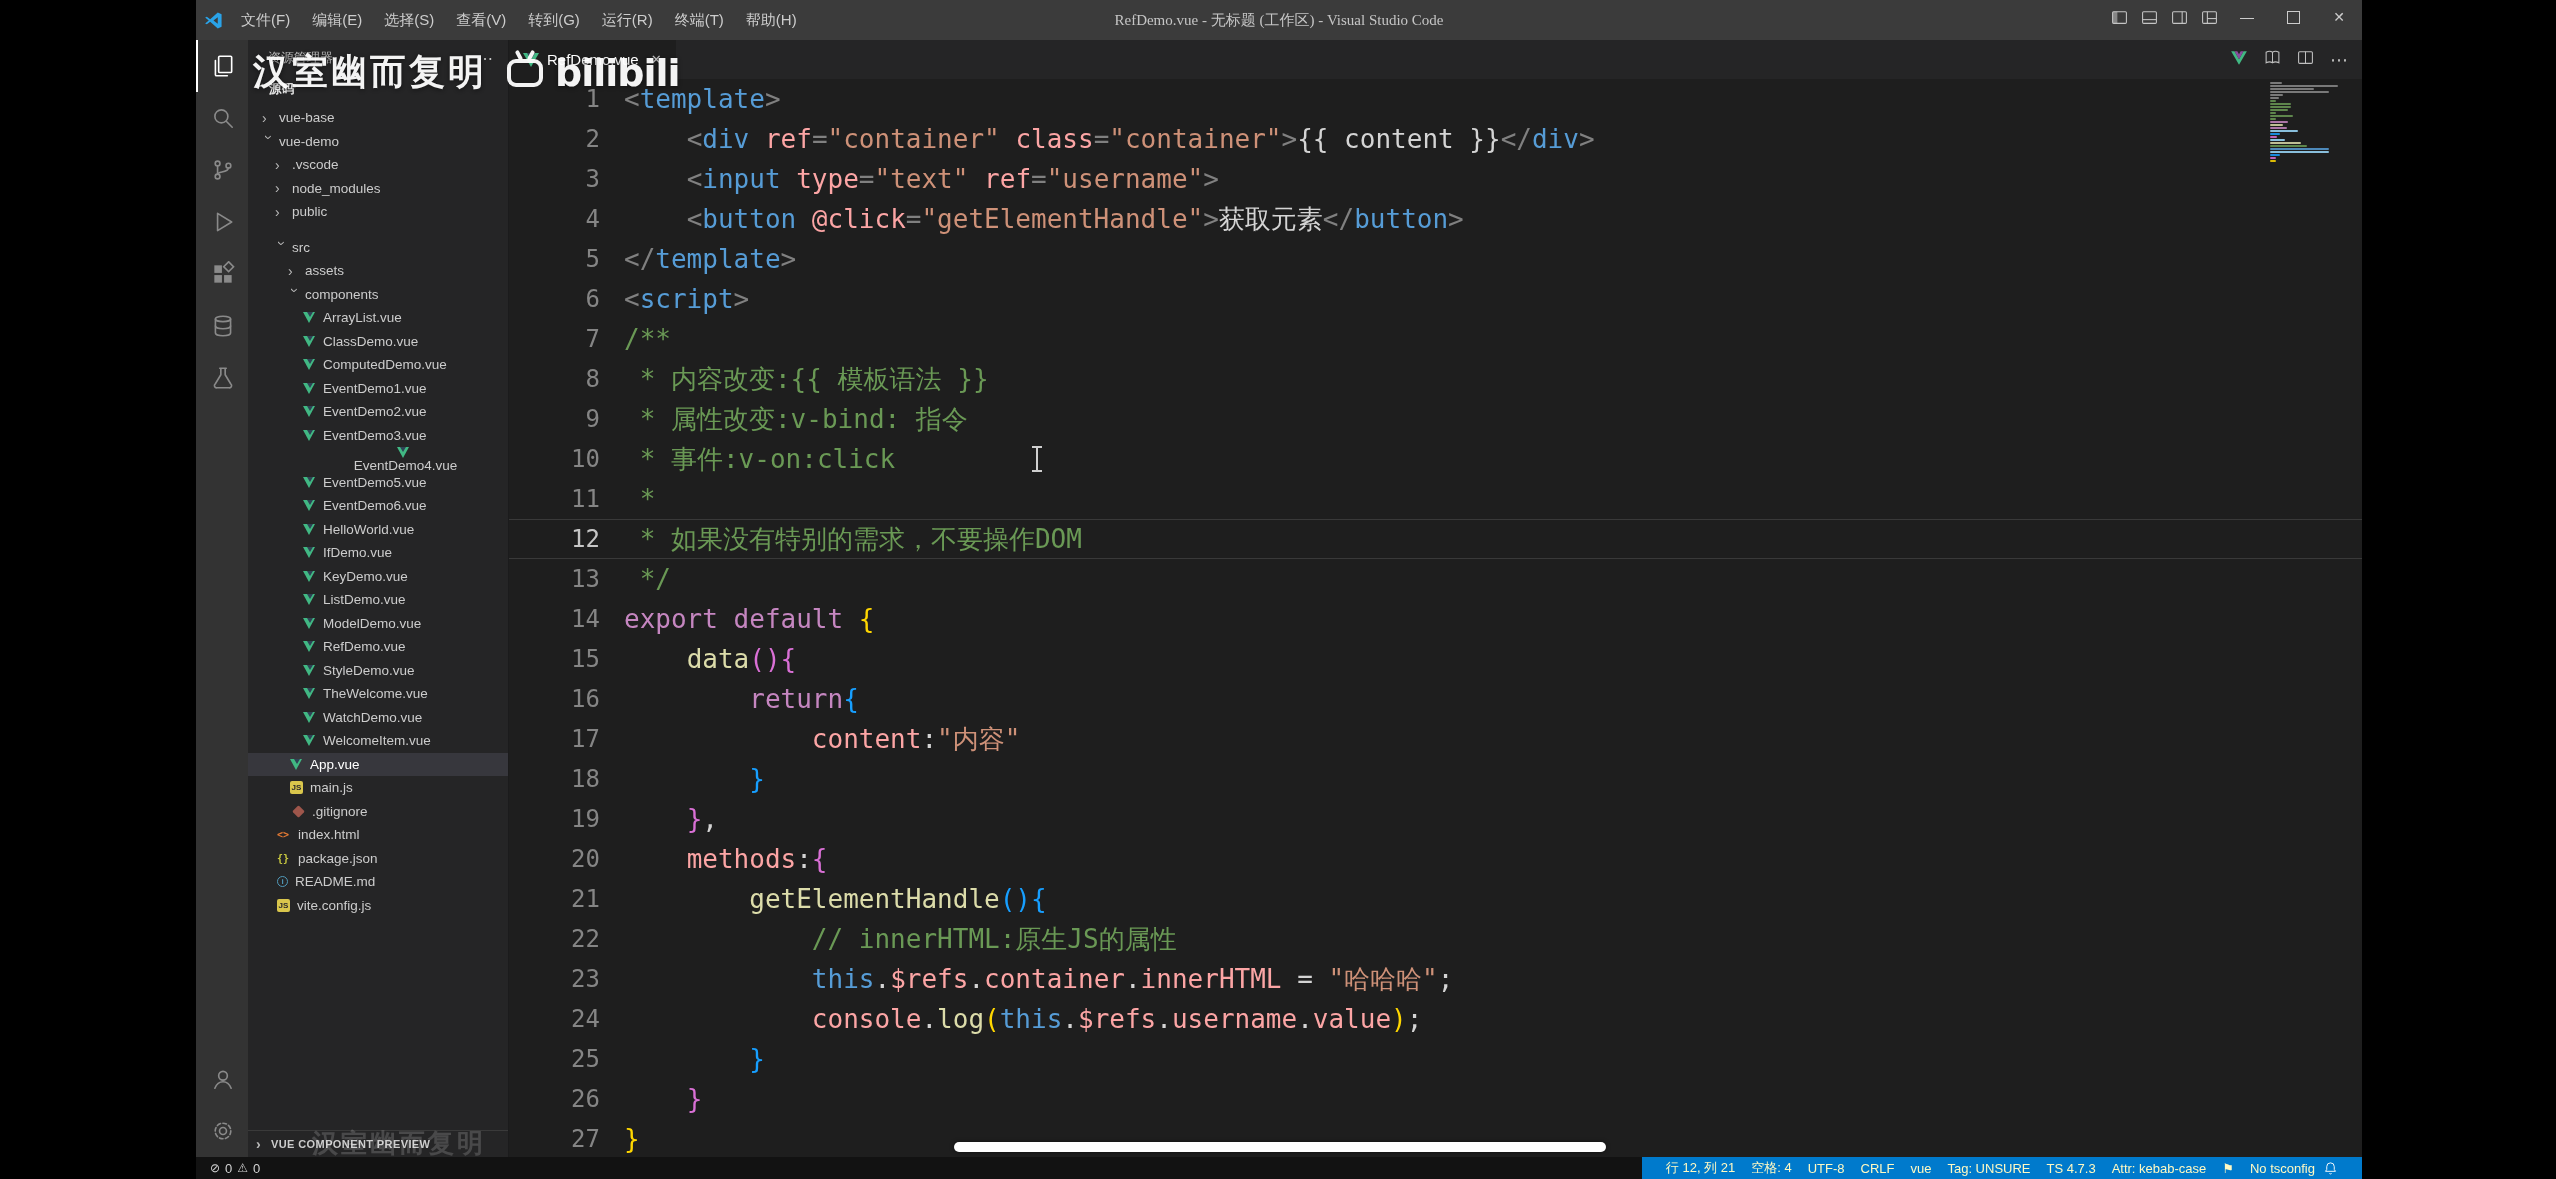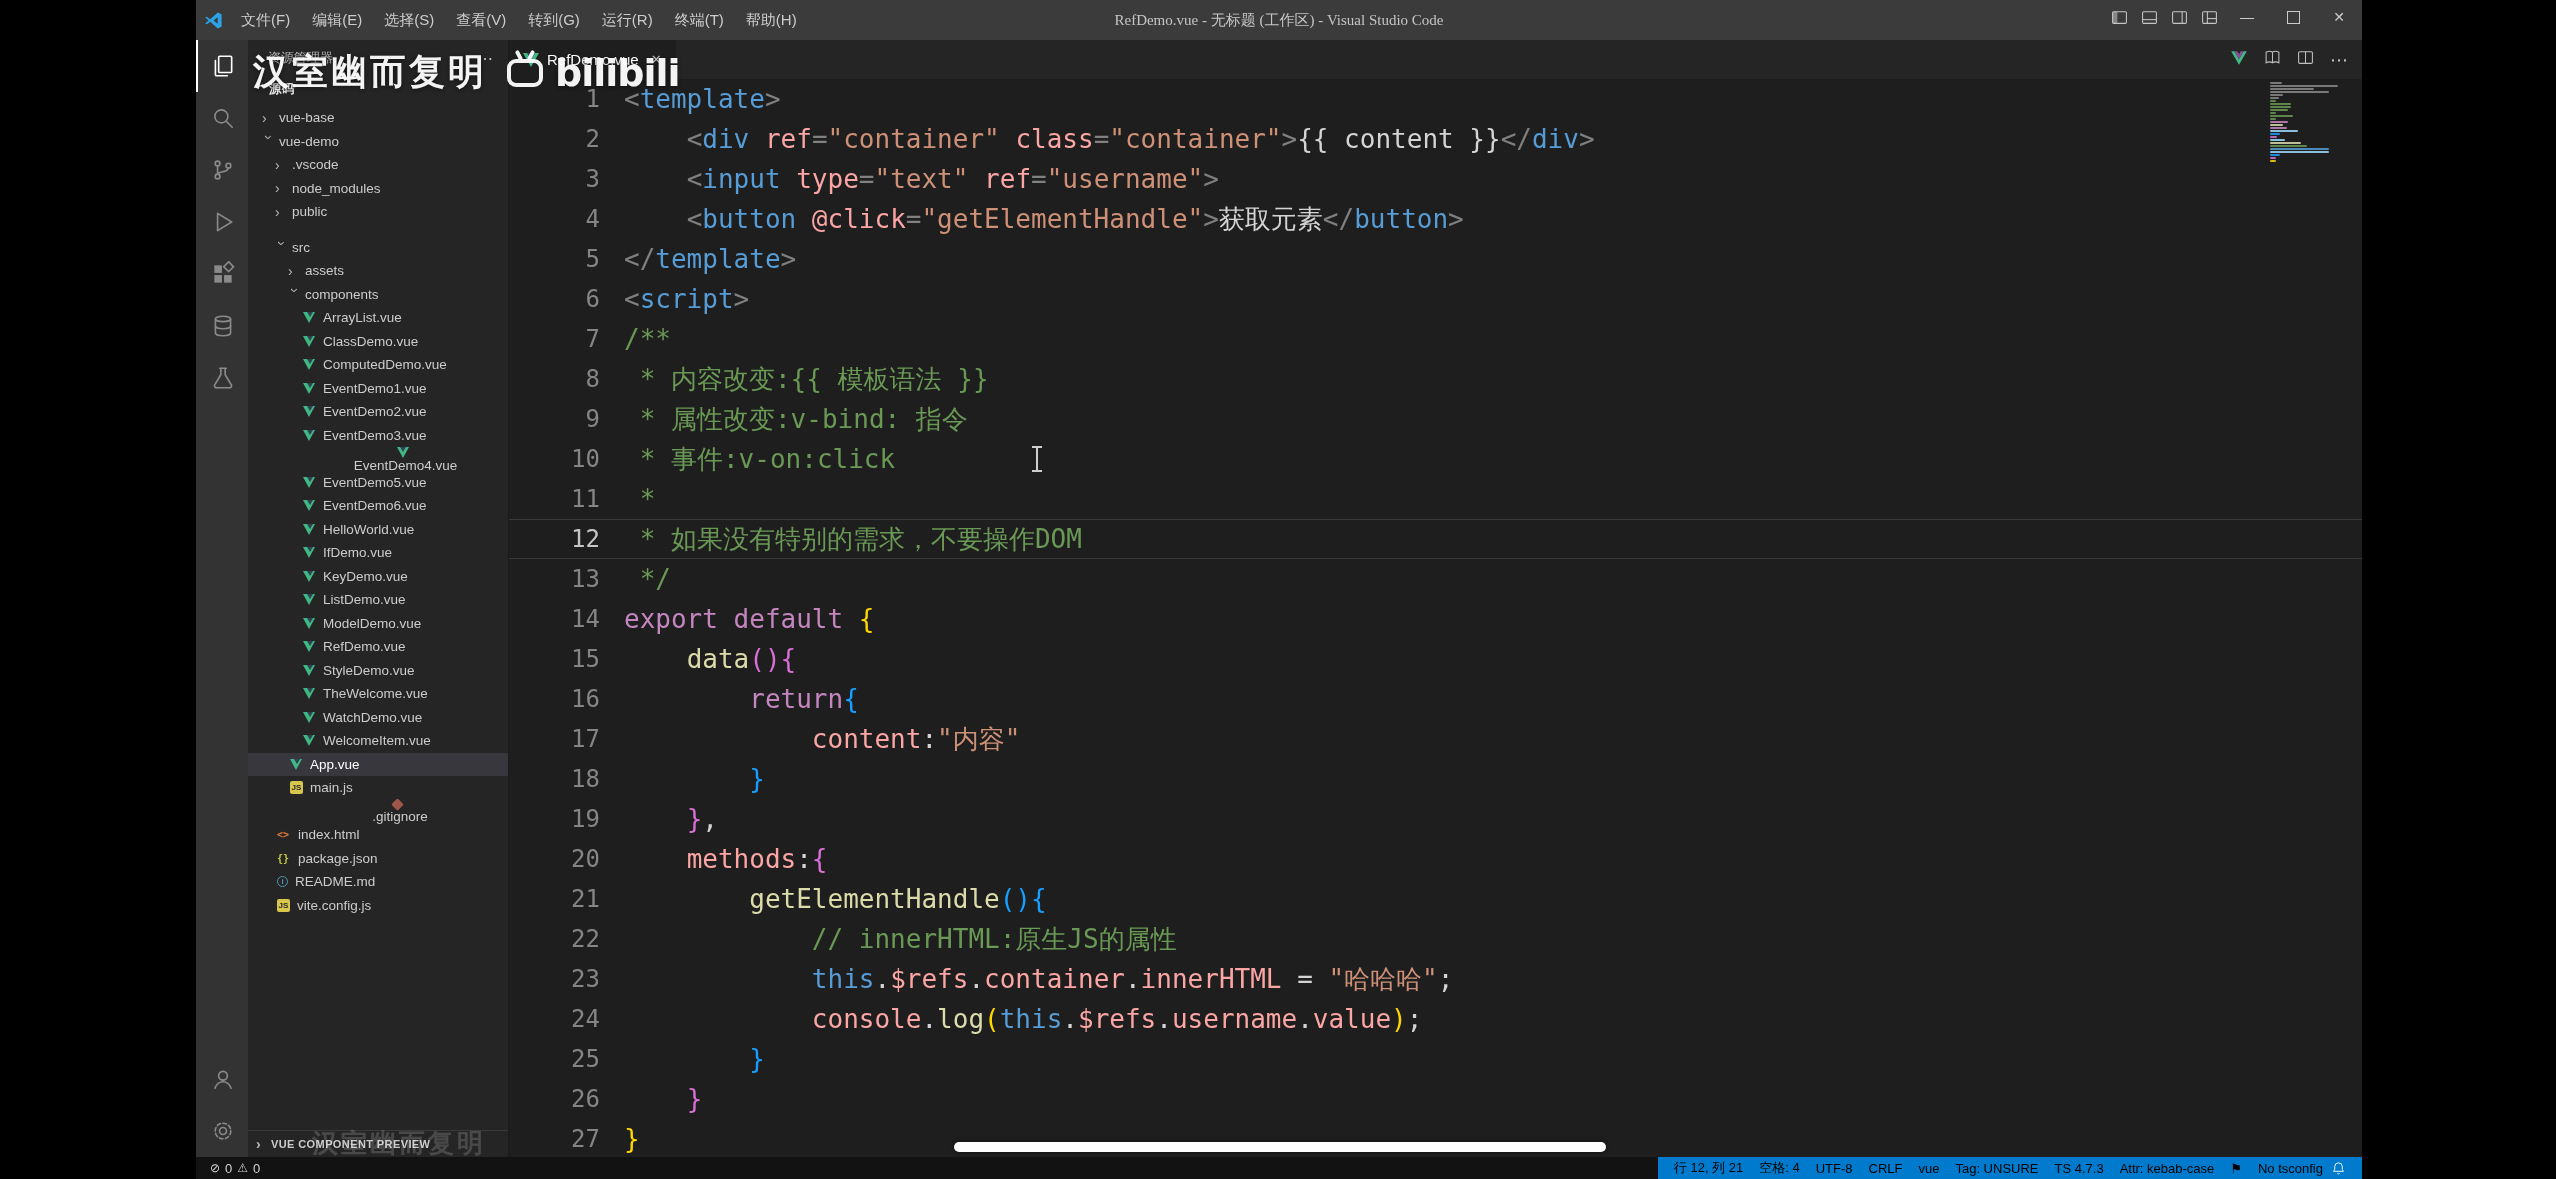--- a/index.html
+++ b/index.html
@@ -76,21 +76,21 @@
 
   .hscroll{position:absolute;left:445px;bottom:5px;width:652px;height:10px;background:#ffffff;border-radius:5px;box-shadow:0 0 4px rgba(0,0,0,.5);}
   .ibeam{position:absolute;left:521px;top:406px;width:14px;height:28px;}
   .ibeam:before{content:"";position:absolute;left:6px;top:2px;bottom:2px;width:2px;background:#cfcfcf;}
   .ibeam:after{content:"";position:absolute;left:2px;right:2px;top:0;height:2px;background:#cfcfcf;box-shadow:0 24px 0 #cfcfcf;}
 
   
   .statusbar{height:22px;display:flex;flex:none;font-size:13px;}
   .sb-left{width:1483px;background:#121212;display:flex;align-items:center;gap:5px;padding-left:14px;color:#d2d2d2;box-sizing:border-box;}
   .sb-left .picon{font-size:12px;}
-  .sb-right{flex:1;background:#007acc;display:flex;align-items:center;gap:0;color:#000000;padding:0 16px;}
+  .sb-right{flex:1;background:#007acc;display:flex;align-items:center;gap:0;color:#fef9c3;padding:0 24px;}
   .sb-items{display:flex;align-items:center;gap:16px;flex:1;}
   .sb-item{white-space:nowrap;}
   .bell{display:flex;align-items:center;margin-left:8px;}
 
   
   .watermark{position:absolute;left:253px;top:48px;display:flex;align-items:center;gap:12px;z-index:99;color:#ffffff;
              opacity:.95;text-shadow:0 1px 5px rgba(0,0,0,.55);pointer-events:none;}
   .wm-text{font-size:36px;font-weight:bold;letter-spacing:3px;}
   .wm-tv{width:36px;height:28px;border:4px solid #fff;border-radius:9px;position:relative;margin-left:8px;box-sizing:border-box;}
   .wm-tv:before,.wm-tv:after{content:"";position:absolute;top:-13px;width:4px;height:11px;background:#fff;border-radius:2px;}
@@ -343,21 +343,21 @@
               <span class="tlabel">WelcomeItem.vue</span>
             </div>
             <div class="tree-row selected" style="padding-left: 40px;">
               <span class="ficon vue"></span>
               <span class="tlabel">App.vue</span>
             </div>
             <div class="tree-row" style="padding-left: 40px;">
               <span class="ficon js">JS</span>
               <span class="tlabel">main.js</span>
             </div>
-            <div class="tree-row" style="padding-left: 42px; flex-direction: column;">
+            <div class="tree-row" style="padding-left: 42px;">
               <span class="ficon git"></span>
               <span class="tlabel">.gitignore</span>
             </div>
             <div class="tree-row" style="padding-left: 27px;">
               <span class="ficon html">&lt;&gt;</span>
               <span class="tlabel">index.html</span>
             </div>
             <div class="tree-row" style="padding-left: 27px;">
               <span class="ficon json">{}</span>
               <span class="tlabel">package.json</span>

